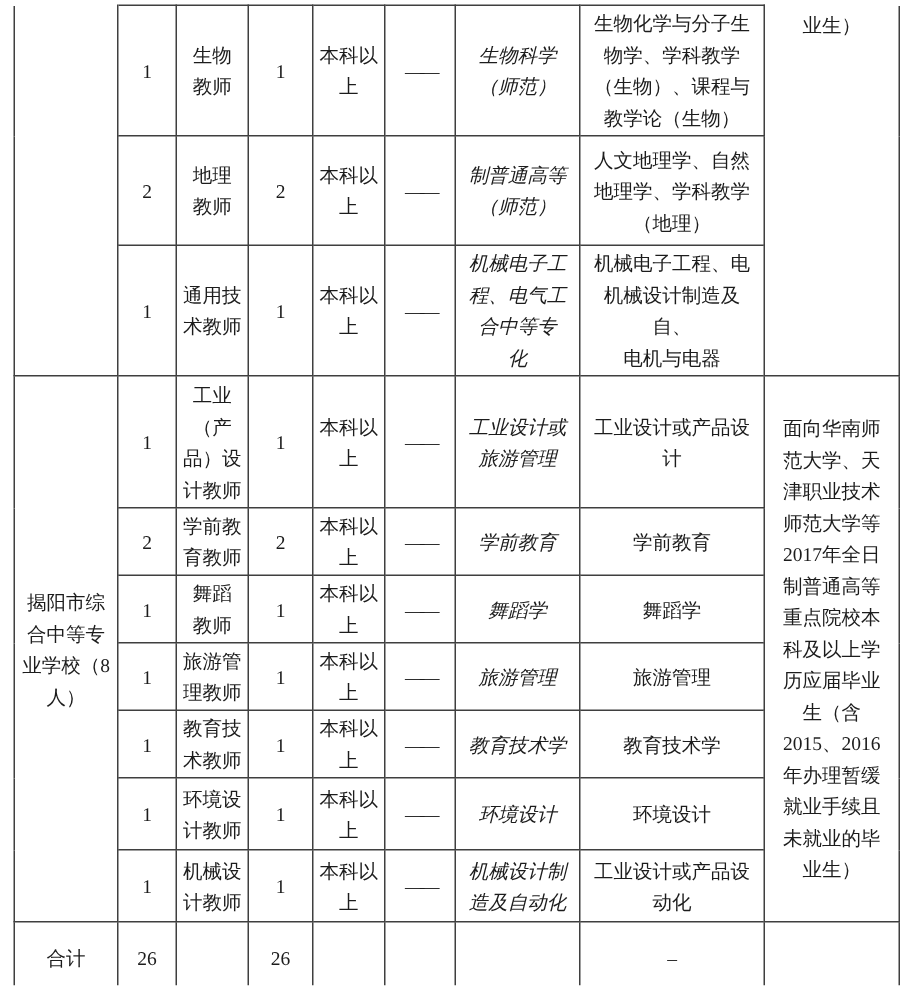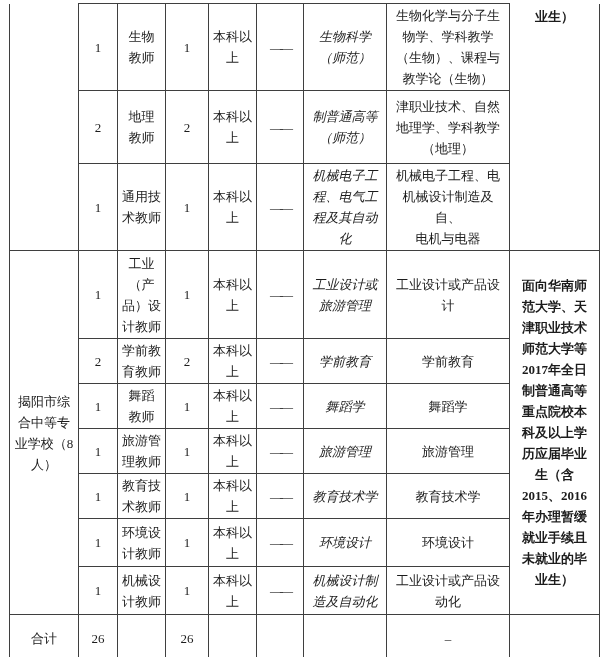--- a/index.html
+++ b/index.html
@@ -28,21 +28,21 @@
     line-height: 21px;
     color: #1c1c1c;
     white-space: pre-line;
     padding: 1px 2px;
     word-break: break-all;
   }
   td.no-top { border-top: none; }
   td.c1 { padding: 1px 4px; }
   td.c7 { padding: 1px 5px; font-style: italic; }
   td.c8 { padding: 1px 7px; margin-top: 12px; }
-  td.c9 { padding: 2px 11px; font-weight: bold; }
+  td.c9 { padding: 2px 11px; }
   td.note-tail { vertical-align: top; }
   td.dash { letter-spacing: -3px; }
 </style>
 </head>
 <body>
 
 <div class="page">
   <table class="doc-table">
     <colgroup>
       <col style="width:69px">
@@ -77,35 +77,35 @@
       <tr style="height:73px">
         <td class="c2">2</td>
         <td class="c3">地理
 教师</td>
         <td class="c4">2</td>
         <td class="c5">本科以
 上</td>
         <td class="c6 dash">——</td>
         <td class="c7">制普通高等
 （师范）</td>
-        <td class="c8">津职业技术、自然
+        <td class="c8">人文地理学、自然
 地理学、学科教学
 （地理）</td>
       </tr>
       <tr style="height:81px">
         <td class="c2">1</td>
         <td class="c3">通用技
 术教师</td>
         <td class="c4">1</td>
         <td class="c5">本科以
 上</td>
         <td class="c6 dash">——</td>
         <td class="c7">机械电子工
 程、电气工
-程及其自动
+合中等专
 化</td>
         <td class="c8">机械电子工程、电
 机械设计制造及自、
 电机与电器</td>
       </tr>
 
       <tr style="height:88px">
         <td class="c1" rowspan="7">揭阳市综
 合中等专
 业学校（8

